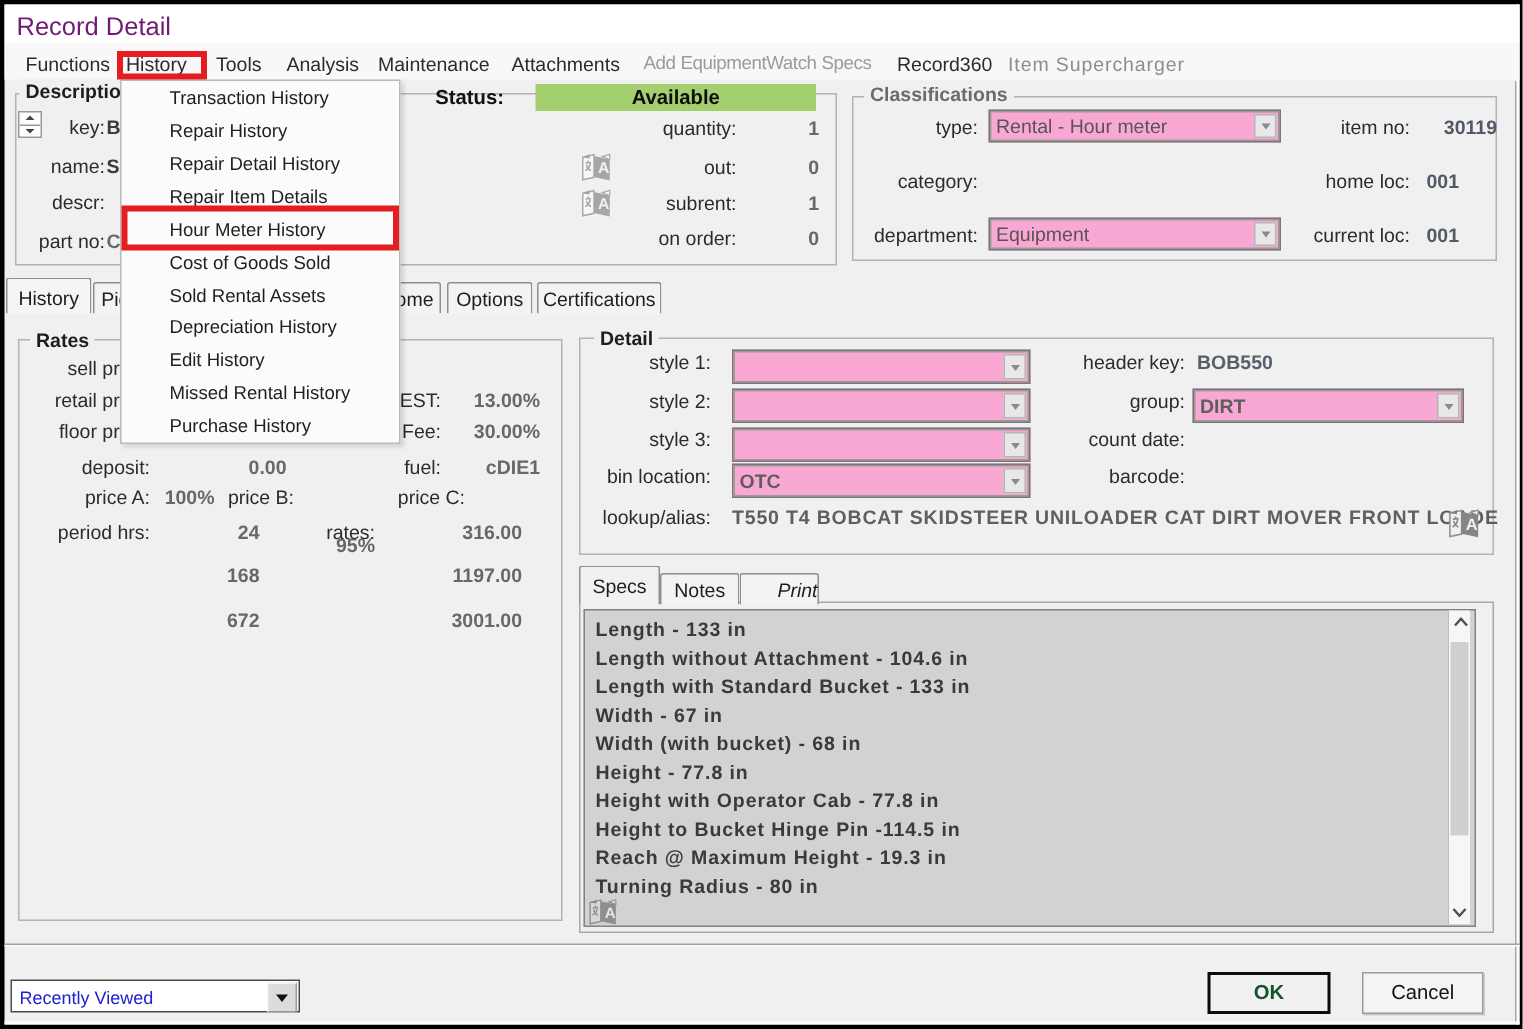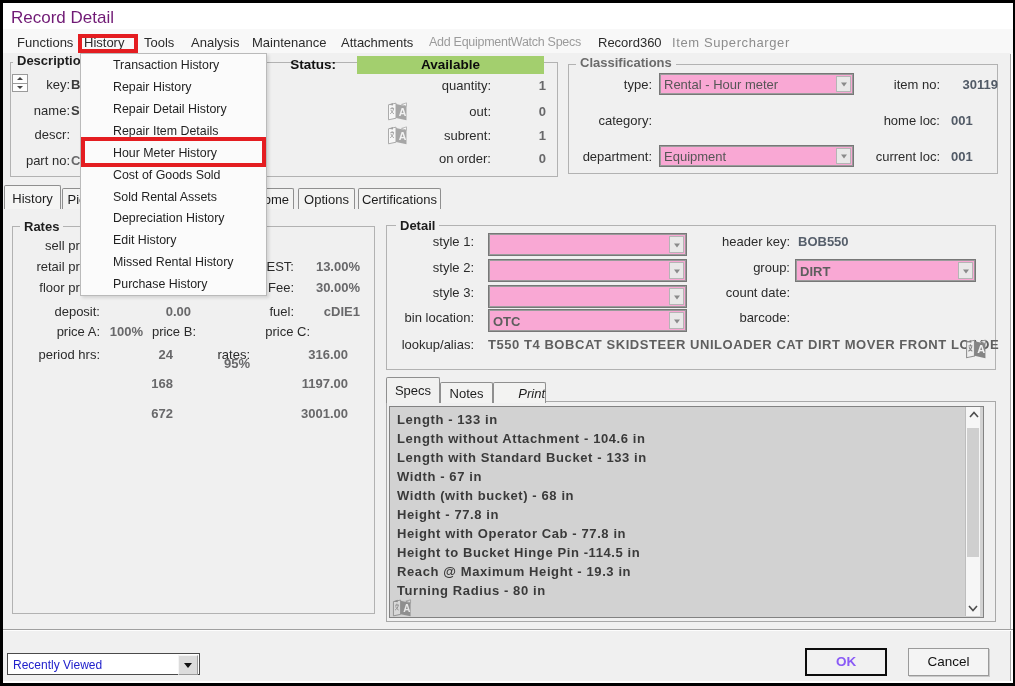--- a/index.html
+++ b/index.html
@@ -219,21 +219,21 @@
 
 <div class="abs" style="left:0;top:626px;width:1010px;height:1px;background:#9f9f9f;"></div>
 <div class="abs" style="left:0;top:627px;width:1010px;height:1px;background:#fdfdfd;"></div>
 <div class="abs" style="left:4px;top:650px;width:193px;height:22px;background:#fff;border:1px solid #4a4a4a;box-sizing:border-box;">
   <div class="abs" style="left:5px;top:3.5px;font-size:12px;color:#2121cb;">Recently Viewed</div>
   <div class="abs" style="right:1px;top:1px;width:18px;height:18px;background:#dcdcdc;border:1px solid #9a9a9a;border-top-color:#f5f5f5;border-left-color:#f5f5f5;">
     <div class="abs" style="left:4.5px;top:7px;width:0;height:0;border-left:4.5px solid transparent;border-right:4.5px solid transparent;border-top:5px solid #111;"></div>
   </div>
 </div>
 <div class="abs" style="left:802px;top:645px;width:82px;height:28px;background:#f1f1f1;border:2px solid #0c0c0c;text-align:center;box-sizing:border-box;">
-  <span style="font-size:13.5px;font-weight:bold;color:#8b5cf6;line-height:24px;">OK</span>
+  <span style="font-size:13.5px;font-weight:bold;color:#14532d;line-height:24px;">OK</span>
 </div>
 <div class="abs" style="left:905px;top:645px;width:81px;height:28px;background:#f4f4f4;border:1px solid #9a9a9a;box-shadow:1px 1px 0 #c9c9c9;text-align:center;box-sizing:border-box;">
   <span style="font-size:13.5px;color:#111;line-height:26px;">Cancel</span>
 </div>
 
 <div class="abs" style="left:77px;top:50px;width:185px;height:241px;background:#fbfbfb;border:1px solid #bababa;z-index:50;box-shadow:2px 2px 3px rgba(0,0,0,0.12);">
   <div class="mi" style="top:4.3px;">Transaction History</div>
   <div class="mi" style="top:26.2px;">Repair History</div>
   <div class="mi" style="top:48px;">Repair Detail History</div>
   <div class="mi" style="top:69.9px;">Repair Item Details</div>

